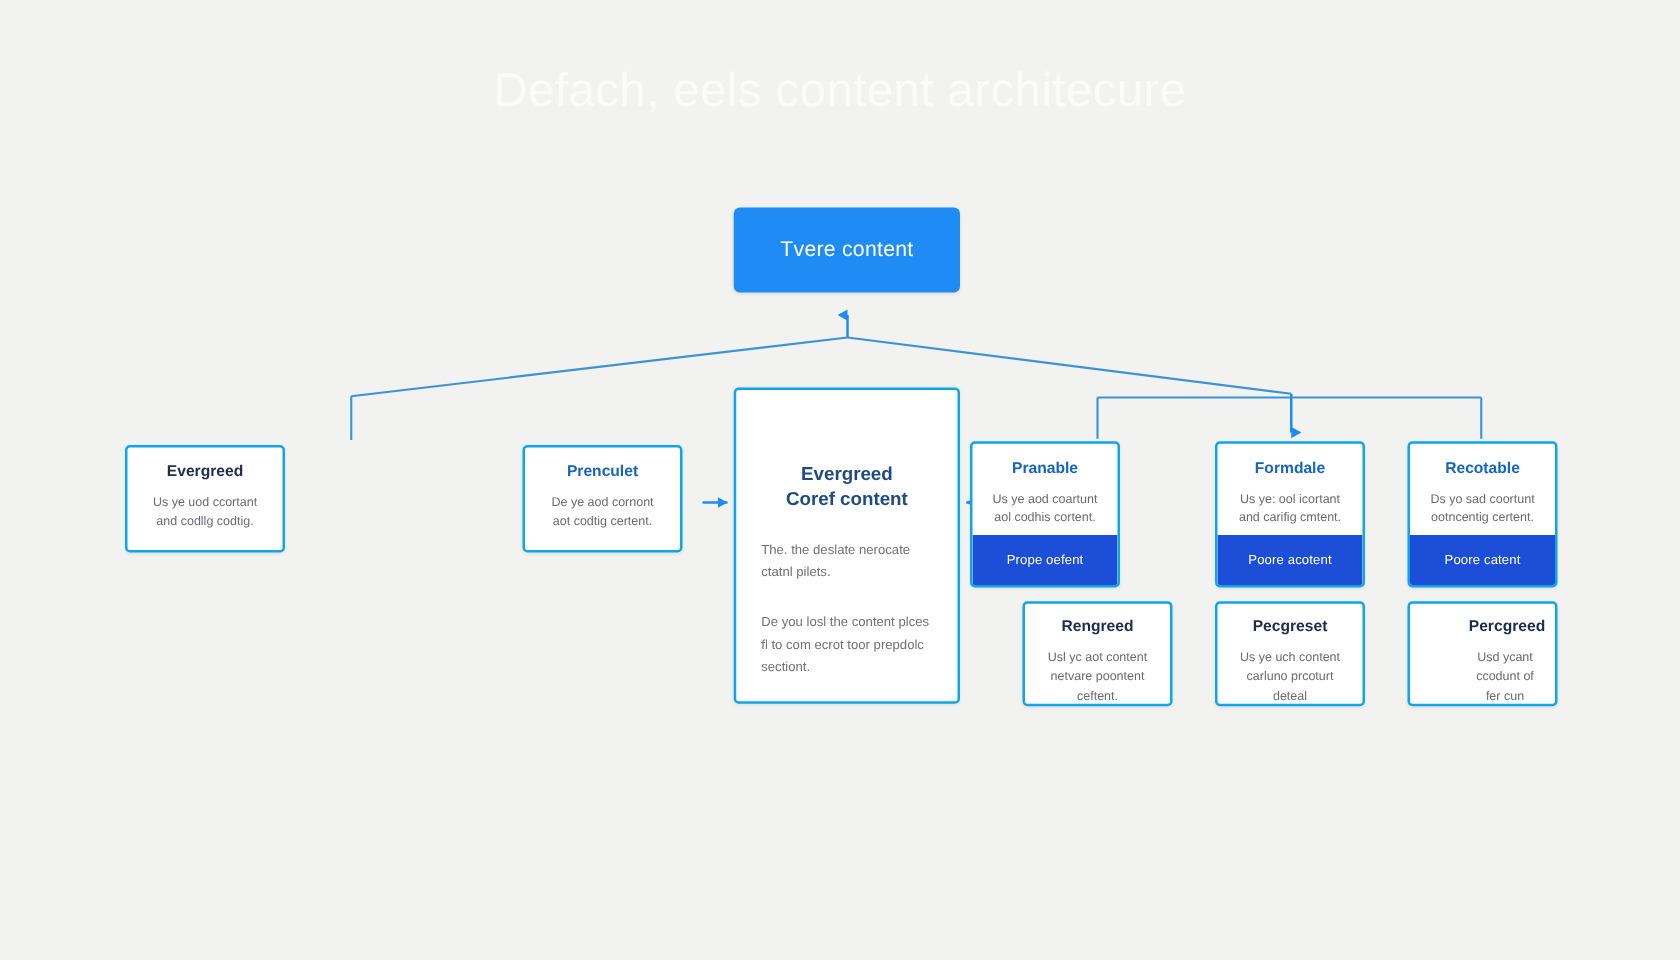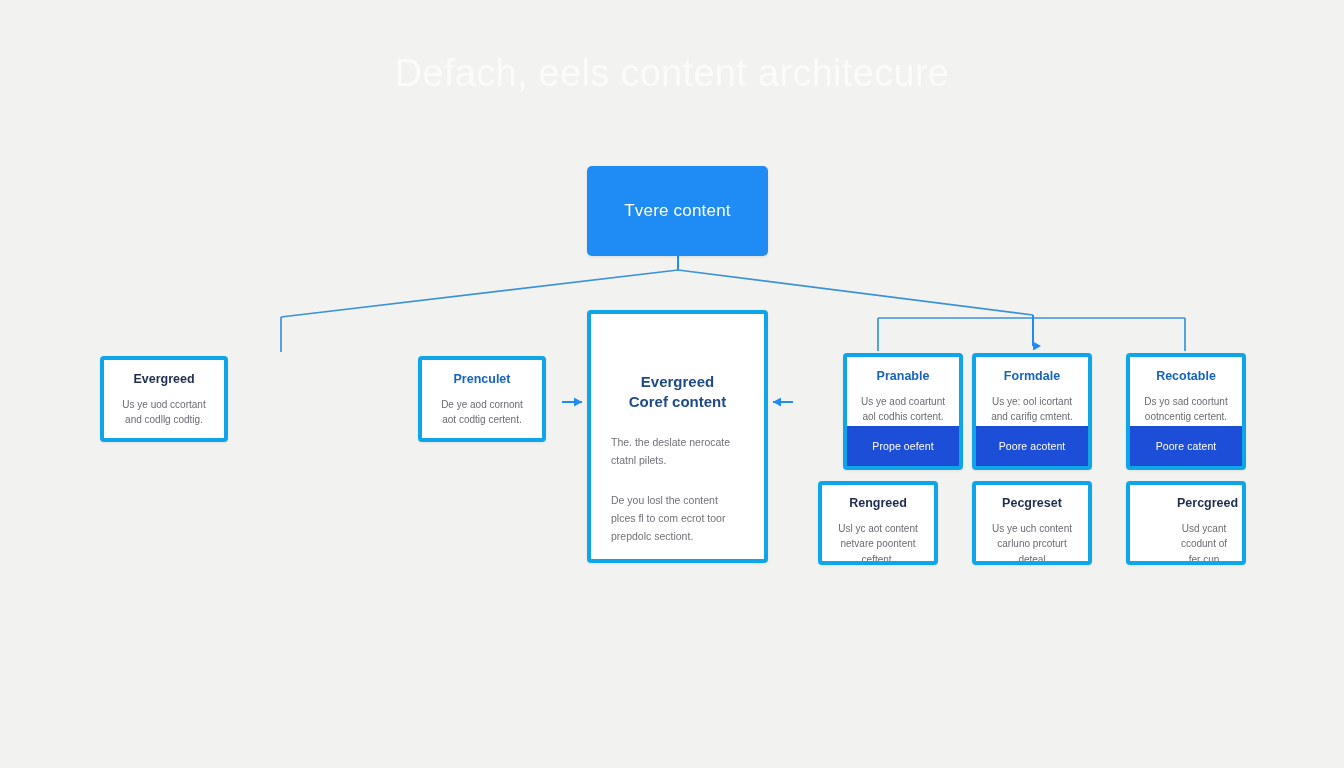--- a/index.html
+++ b/index.html
@@ -39,39 +39,39 @@
     letter-spacing: 0.3px;
     color: #fbfbfa;
     white-space: nowrap;
   }
 
   .root-node {
     position: absolute;
     left: 587px;
     top: 166px;
     width: 181px;
-    height: 90px;
+    height: 68px;
     background: #1f8bf5;
     border-radius: 5px;
     display: flex;
     align-items: center;
     justify-content: center;
     box-shadow: 0 1px 3px rgba(0,0,0,0.10);
   }
   .root-node-label {
     color: #ffffff;
     font-size: 17px;
     font-weight: 400;
     letter-spacing: 0.2px;
   }
 
   .card {
     position: absolute;
     background: #ffffff;
-    border: 4px solid #0ea5e9;
+    border: 2px solid #0ea5e9;
     border-radius: 4px;
     box-shadow: 0 1px 3px rgba(0,0,0,0.07);
     box-sizing: border-box;
     overflow: hidden;
   }
   .card-body {
     padding: 12px 13px 10px 13px;
   }
   .card-title {
     font-size: 12.5px;
@@ -113,21 +113,21 @@
   #center-card .card-text {
     font-size: 10.5px;
     text-align: left;
     color: #707078;
     line-height: 1.72;
   }
   #center-card .card-text + .card-text { margin-top: 22px; }
 
   
   .right-top-card { width: 120px; height: 117px; top: 353px; }
-  #right-top-0 { left: 843px; }
+  #right-top-0 { left: 776px; }
   #right-top-1 { left: 972px; }
   #right-top-2 { left: 1126px; }
   .right-top-card .card-body { padding: 12px 11px 8px 11px; }
   .card-footer-bar {
     position: absolute;
     left: 0;
     bottom: 0;
     width: 100%;
     height: 40px;
     background: #1d4ed8;

